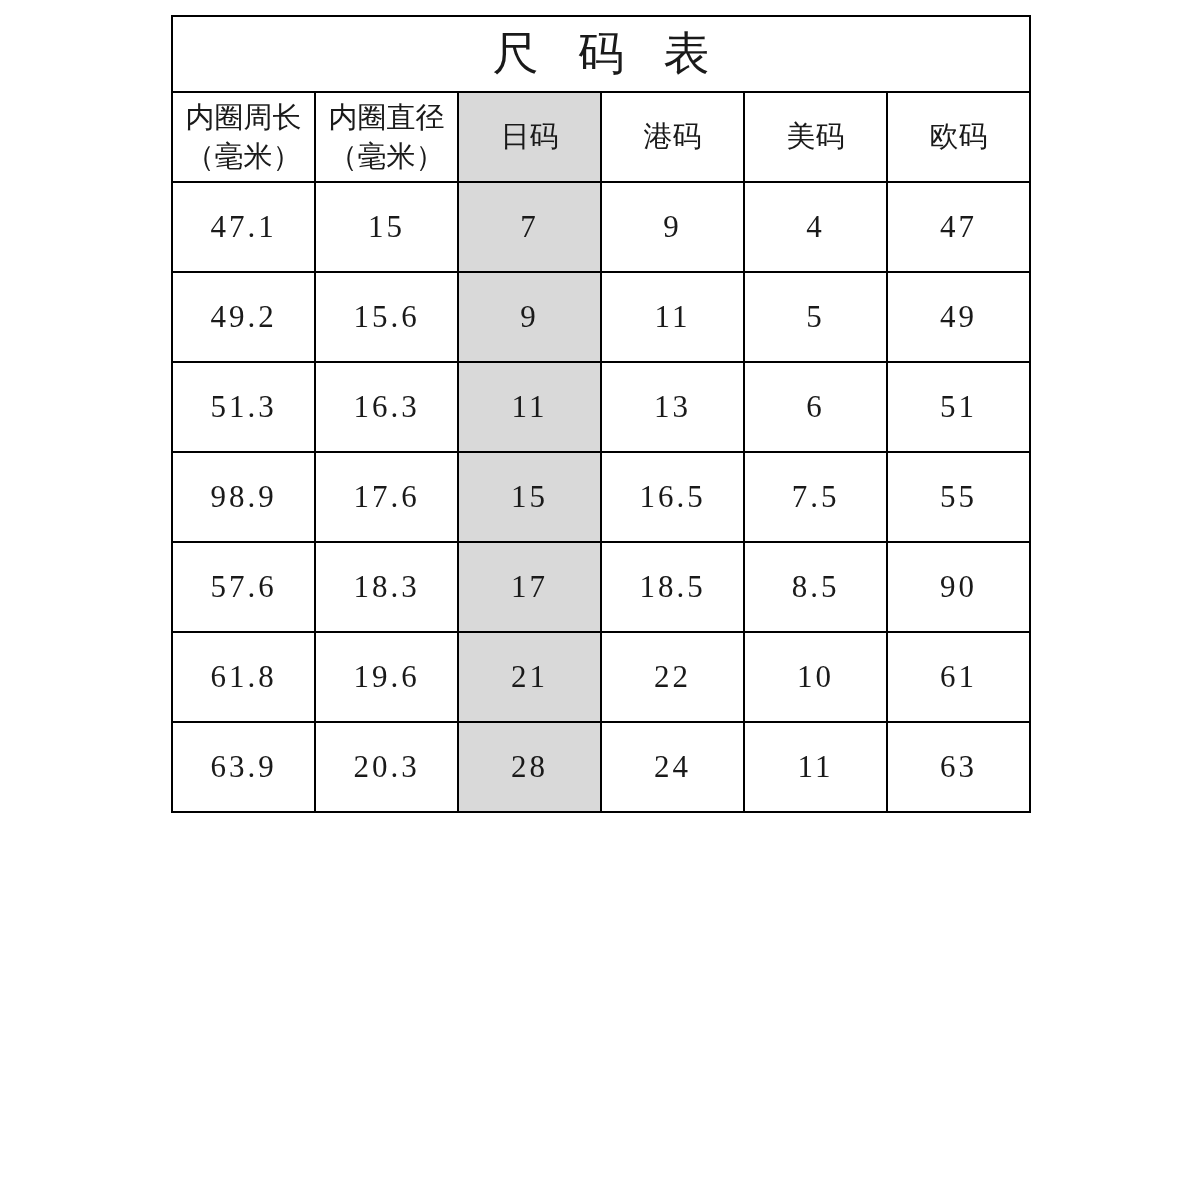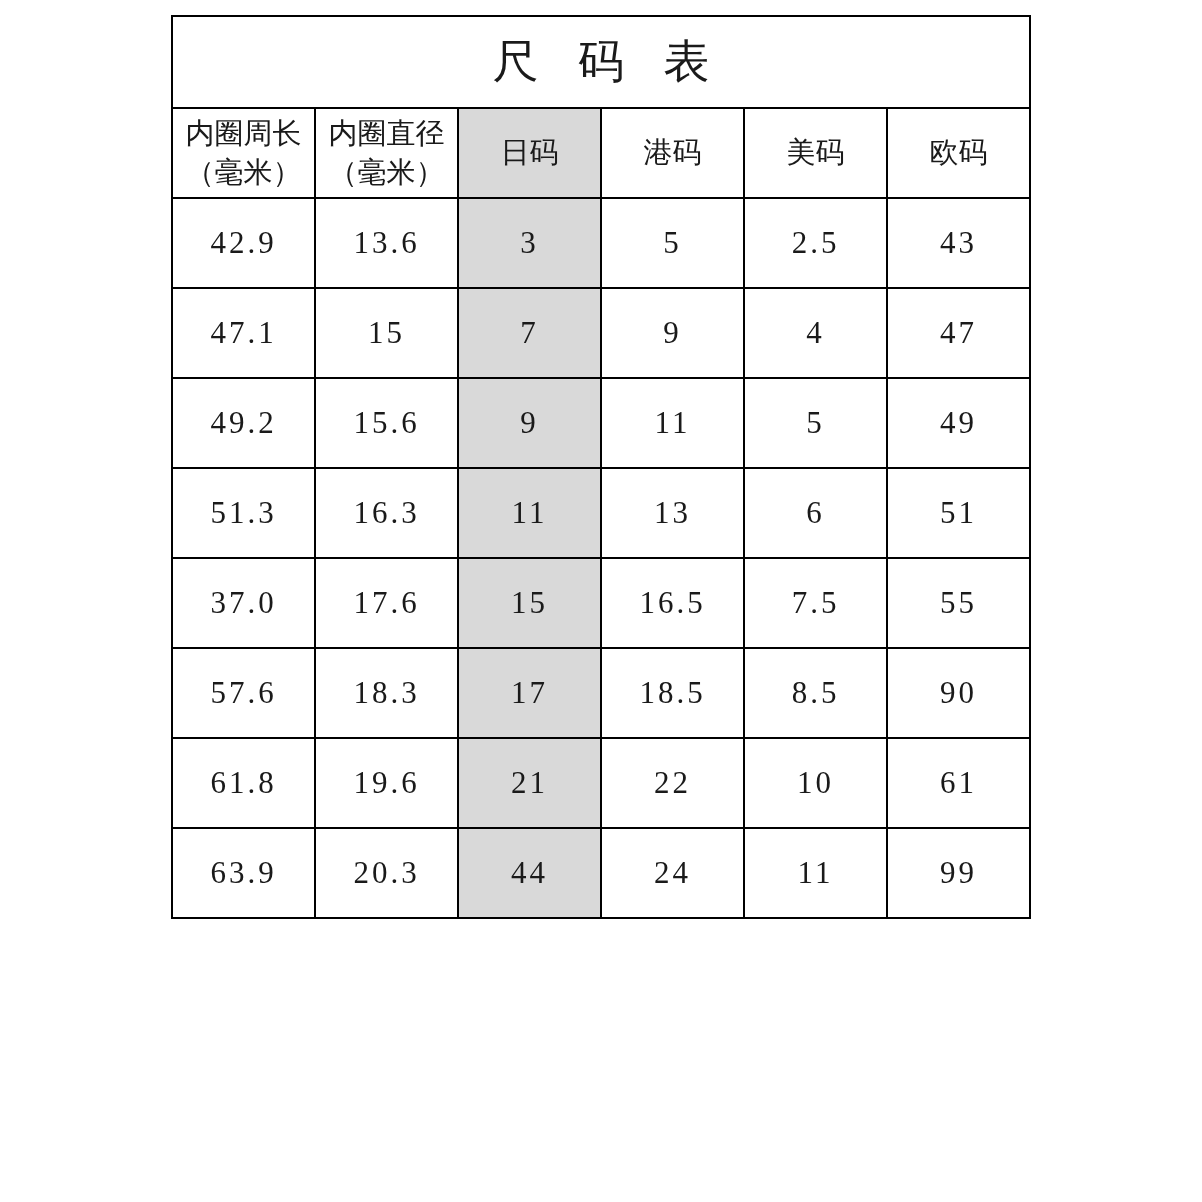--- a/index.html
+++ b/index.html
@@ -33,21 +33,21 @@
   }
   table.size-chart th,
   table.size-chart td {
     border: 2px solid var(--border);
     text-align: center;
     vertical-align: middle;
     padding: 0;
     font-weight: normal;
   }
   tr.title-row td {
-    height: 92px;
+    height: 76px;
     font-size: 46px;
     letter-spacing: 14px;
     text-indent: 14px; 
   }
   tr.header-row th {
     height: 90px;
     font-size: 29px;
     line-height: 1.35;
   }
   tr.data-row td {
@@ -84,28 +84,20 @@
           <th>
             <div>美码</div>
           </th>
           <th>
             <div>欧码</div>
           </th>
         </tr>
     </thead>
     <tbody>
         <tr class="data-row">
-          <td>42.9</td>
-          <td>13.6</td>
-          <td class="hl">3</td>
-          <td>5</td>
-          <td>2.5</td>
-          <td>43</td>
-        </tr>
-        <tr class="data-row">
           <td>47.1</td>
           <td>15</td>
           <td class="hl">7</td>
           <td>9</td>
           <td>4</td>
           <td>47</td>
         </tr>
         <tr class="data-row">
           <td>49.2</td>
           <td>15.6</td>
@@ -116,21 +108,21 @@
         </tr>
         <tr class="data-row">
           <td>51.3</td>
           <td>16.3</td>
           <td class="hl">11</td>
           <td>13</td>
           <td>6</td>
           <td>51</td>
         </tr>
         <tr class="data-row">
-          <td>37.0</td>
+          <td>98.9</td>
           <td>17.6</td>
           <td class="hl">15</td>
           <td>16.5</td>
           <td>7.5</td>
           <td>55</td>
         </tr>
         <tr class="data-row">
           <td>57.6</td>
           <td>18.3</td>
           <td class="hl">17</td>
@@ -142,20 +134,20 @@
           <td>61.8</td>
           <td>19.6</td>
           <td class="hl">21</td>
           <td>22</td>
           <td>10</td>
           <td>61</td>
         </tr>
         <tr class="data-row">
           <td>63.9</td>
           <td>20.3</td>
-          <td class="hl">44</td>
+          <td class="hl">28</td>
           <td>24</td>
           <td>11</td>
-          <td>99</td>
+          <td>63</td>
         </tr>
       </tbody>
   </table>
 </div>
 
 </body></html>

